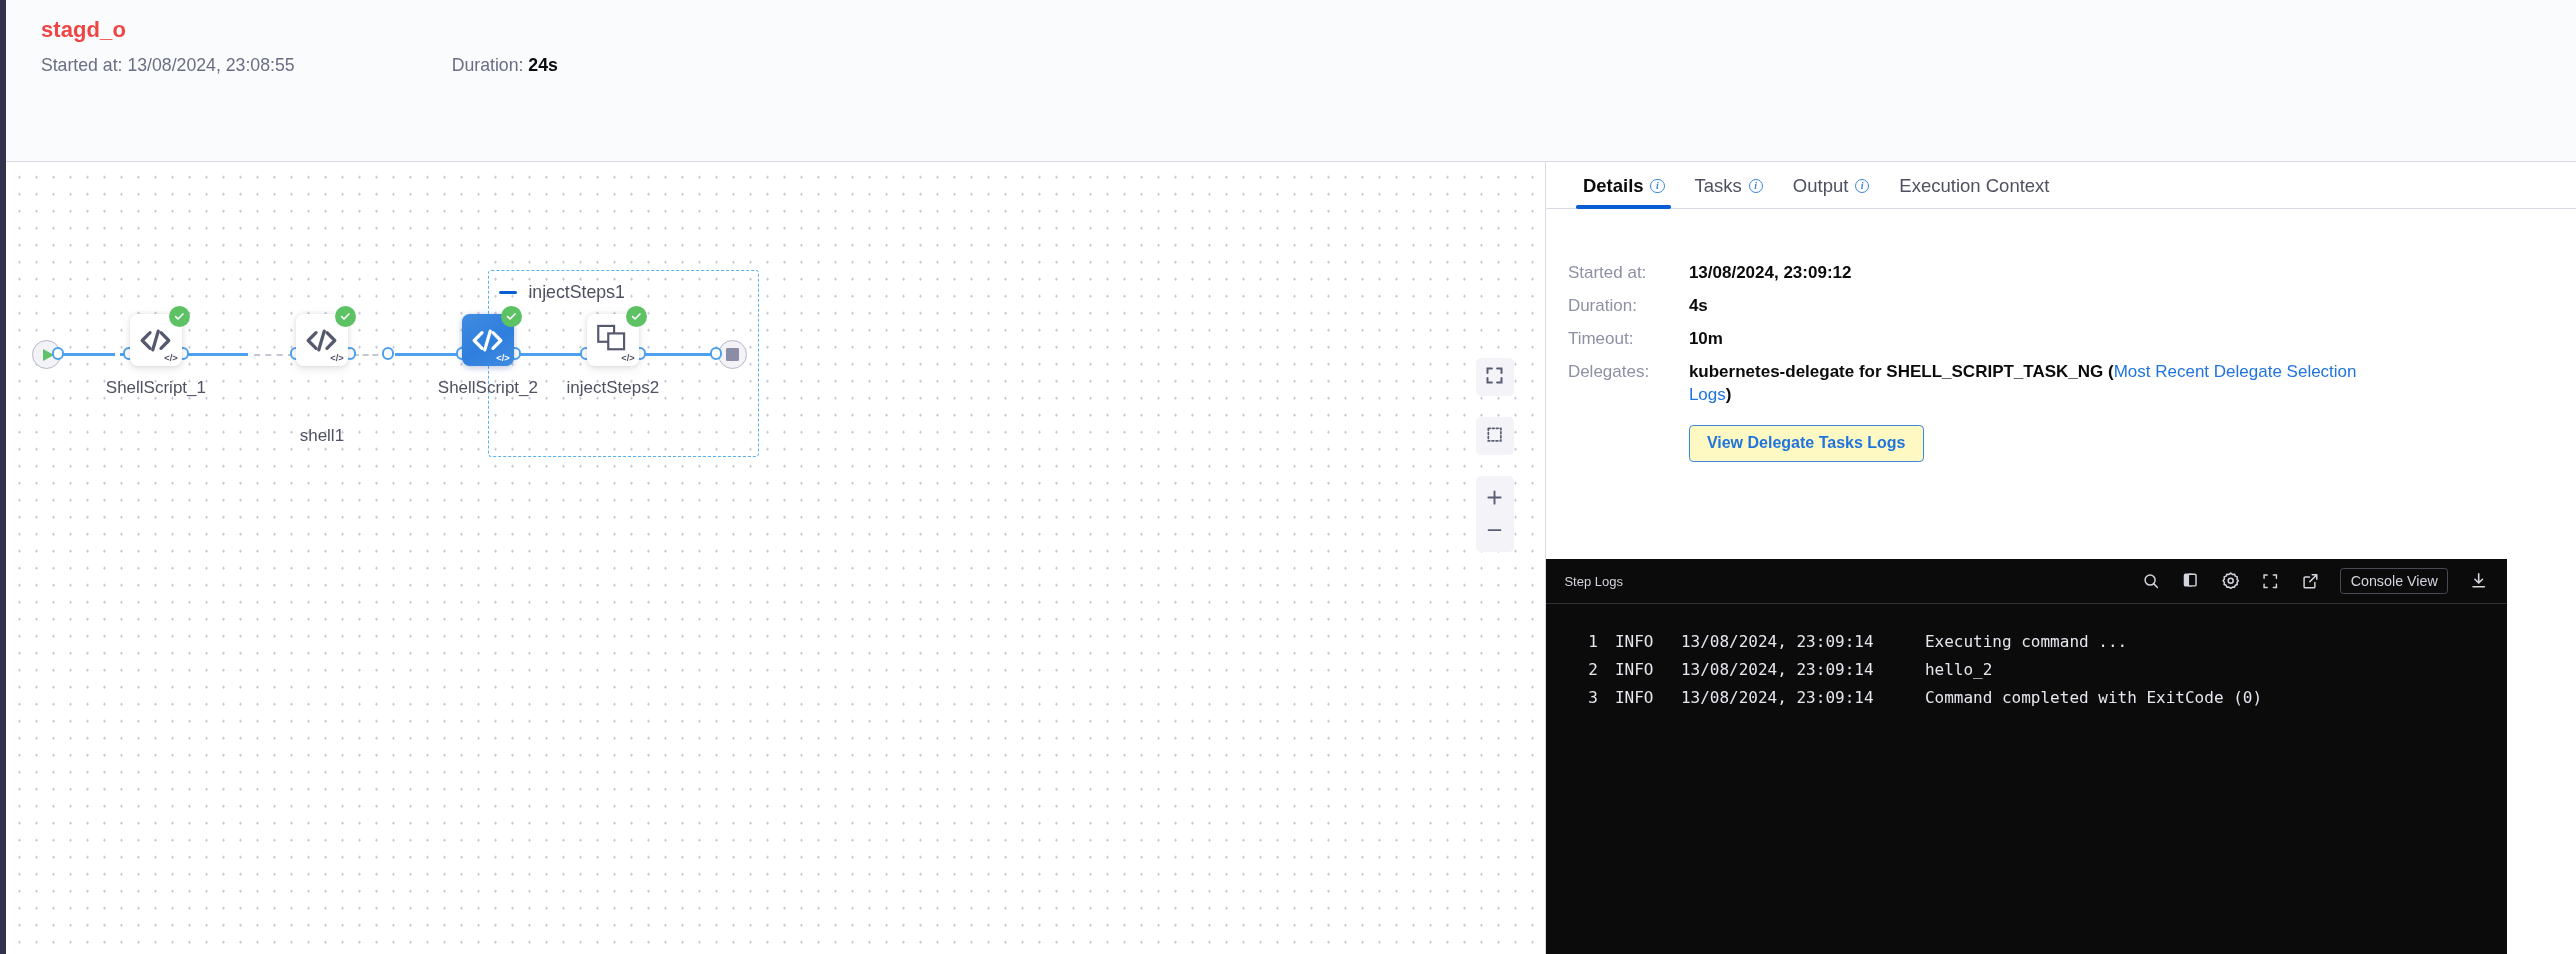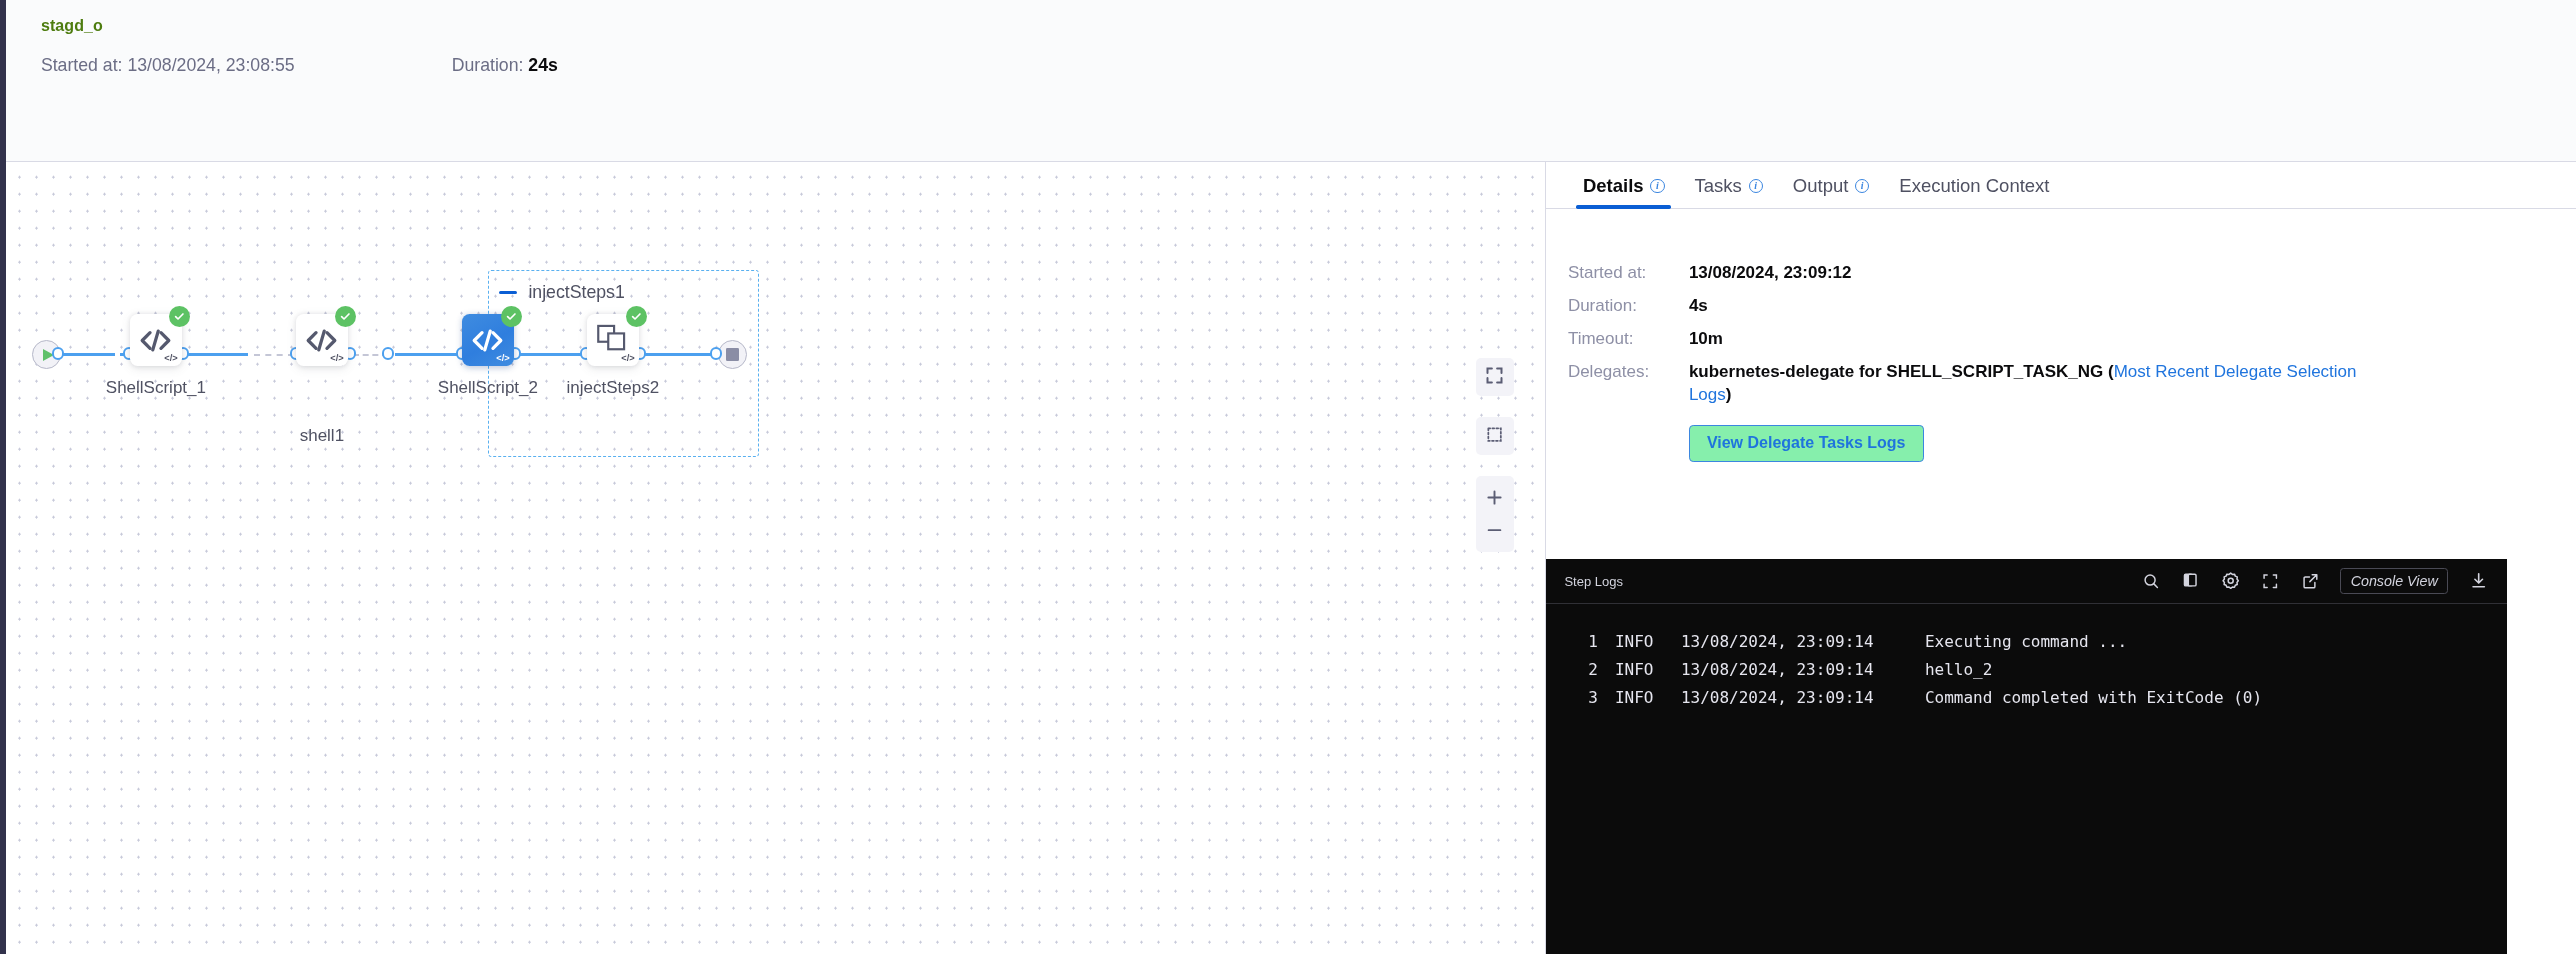--- a/index.html
+++ b/index.html
@@ -21,21 +21,21 @@
 
   
   .header{
     position:absolute;left:5.9px;top:0;right:0;height:162px;
     background:#fafbfc;
     border-bottom:0.8px solid #d9dae5;
     box-sizing:border-box;
   }
   .header-title{
     position:absolute;left:35px;top:17px;
-    font-size:16px;font-weight:bold;color:#4d7c0f;letter-spacing:0.1px;
+    font-size:22px;font-weight:bold;color:#ef4444;letter-spacing:0.1px;
   }
   .header-meta{
     position:absolute;left:35px;top:55px;
     display:flex;align-items:center;
   }
   .meta-started{font-size:17.7px;color:#6b6d85;white-space:nowrap;}
   .meta-duration{font-size:17.7px;color:#6b6d85;white-space:nowrap;margin-left:157px;}
   .meta-duration b{color:#0b0b0d;font-weight:bold;}
 
   
@@ -173,39 +173,39 @@
     position:relative;padding:25px 0 0 22px;
   }
   .drow{display:flex;margin-bottom:10px;align-items:baseline;}
   .dlabel{width:121px;flex:none;font-size:17px;color:#8e90a6;}
   .dval{font-size:17px;color:#0b0b0d;font-weight:bold;max-width:673px;line-height:1.35;}
   .dval .lnk{color:#1f74dd;font-weight:normal;text-decoration:none;}
   .del-row{margin-bottom:8.4px;}
   .btn-outline{
     margin:10px 0 0 121px;display:inline-block;
     border:1.3px solid #3b86e0;border-radius:4.2px;
-    color:#1f74dd;background:#86efac;font-size:16px;font-weight:bold;
+    color:#1f74dd;background:#fef9c3;font-size:16px;font-weight:bold;
     padding:8.4px 17px;cursor:pointer;
   }
 
   
   .logs{
     position:absolute;left:0;right:69px;top:397px;bottom:0;
     background:#0b0b0b;display:flex;flex-direction:column;
   }
   .logs-head{
     height:44px;flex:none;display:flex;align-items:center;
     border-bottom:0.8px solid #303036;padding:0 18.5px 0 18.5px;
   }
   .logs-title{font-size:13px;color:#d3d4de;}
   .logs-actions{margin-left:auto;display:flex;align-items:center;gap:21px;color:#d3d4de;}
   .logs-actions .ic{display:flex;align-items:center;justify-content:center;cursor:pointer;}
   .console-view{
     border:0.8px solid #4a4a55;border-radius:3.4px;padding:4.2px 9.3px;
-    font-size:14.3px;color:#d3d4de;cursor:pointer;white-space:nowrap;font-style:italic;
+    font-size:14.3px;color:#d3d4de;cursor:pointer;white-space:nowrap;
   }
   .log-body{
     flex:1;padding:23.6px 0 0 0;overflow:hidden;
     font-family:"DejaVu Sans Mono", monospace;font-size:16px;color:#e6e6ef;
   }
   .log-line{display:flex;align-items:center;height:28px;white-space:pre;}
   .ln-no{width:52px;text-align:right;flex:none;color:#e6e6ef;}
   .ln-lvl{width:66px;padding-left:17px;flex:none;}
   .ln-ts{width:244px;flex:none;}
   .ln-msg{flex:1;}

